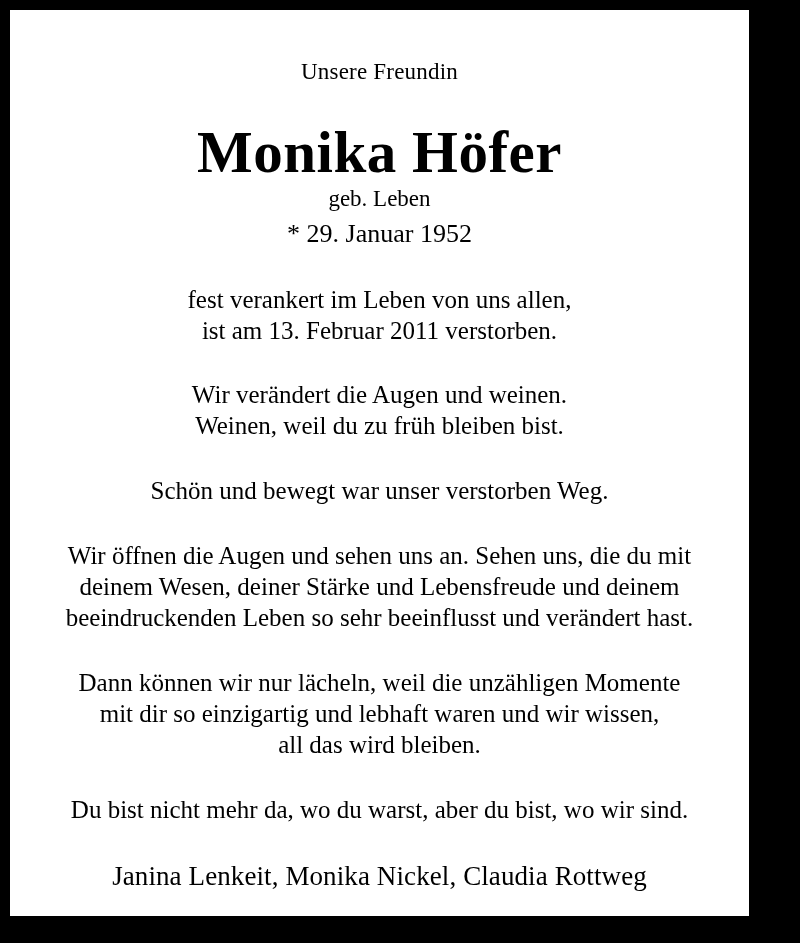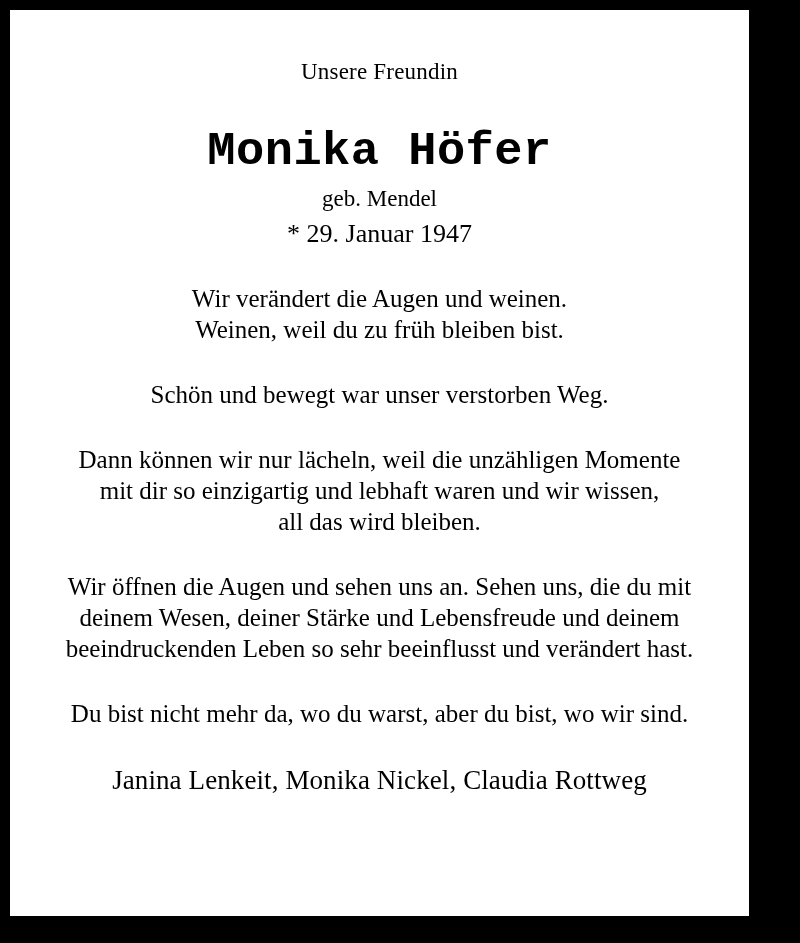--- a/index.html
+++ b/index.html
@@ -49,25 +49,24 @@
   .intro-text {
     font-size: 23px;
     line-height: 28px;
     letter-spacing: 0.2px;
   }
 
   .block-name {
     padding-top: 40px;
   }
   .deceased-name {
-    font-size: 47px;
+    font-size: 59px;
     font-weight: bold;
     line-height: 52px;
     letter-spacing: 0.5px;
-    font-family: Liberation Mono, monospace;
   }
   .maiden-name {
     font-size: 23px;
     line-height: 30px;
     padding-top: 6px;
   }
   .birth-line {
     font-size: 26px;
     line-height: 32px;
     padding-top: 4px;
@@ -99,44 +98,48 @@
 
 <div id="obituary-frame">
   <div id="obituary-card">
 
     <div class="block-intro">
       <div class="line intro-text">Unsere Freundin</div>
     </div>
 
     <div class="block-name">
       <div class="line deceased-name">Monika Höfer</div>
-      <div class="line maiden-name">geb. Mendel</div>
-      <div class="line birth-line">* 29. Januar 1947</div>
+      <div class="line maiden-name">geb. Leben</div>
+      <div class="line birth-line">* 29. Januar 1952</div>
     </div>
 
+    <div class="body-block gap-1">
+      <div class="line">fest verankert im Leben von uns allen,</div>
+      <div class="line">ist am 13. Februar 2011 verstorben.</div>
+    </div>
 
     <div class="body-block gap-2">
       <div class="line">Wir verändert die Augen und weinen.</div>
       <div class="line">Weinen, weil du zu früh bleiben bist.</div>
     </div>
 
     <div class="body-block gap-3">
       <div class="line">Schön und bewegt war unser verstorben Weg.</div>
     </div>
 
+    <div class="body-block gap-4">
+      <div class="line">Wir öffnen die Augen und sehen uns an. Sehen uns, die du mit</div>
+      <div class="line">deinem Wesen, deiner Stärke und Lebensfreude und deinem</div>
+      <div class="line">beeindruckenden Leben so sehr beeinflusst und verändert hast.</div>
+    </div>
+
     <div class="body-block gap-5">
       <div class="line">Dann können wir nur lächeln, weil die unzähligen Momente</div>
       <div class="line">mit dir so einzigartig und lebhaft waren und wir wissen,</div>
       <div class="line">all das wird bleiben.</div>
-    </div>
-
-    <div class="body-block gap-4">
-      <div class="line">Wir öffnen die Augen und sehen uns an. Sehen uns, die du mit</div>
-      <div class="line">deinem Wesen, deiner Stärke und Lebensfreude und deinem</div>
-      <div class="line">beeindruckenden Leben so sehr beeinflusst und verändert hast.</div>
     </div>
 
     <div class="body-block gap-6">
       <div class="line">Du bist nicht mehr da, wo du warst, aber du bist, wo wir sind.</div>
     </div>
 
     <div class="survivors-block">
       <div class="line survivors-text">Janina Lenkeit, Monika Nickel, Claudia Rottweg</div>
     </div>
 

